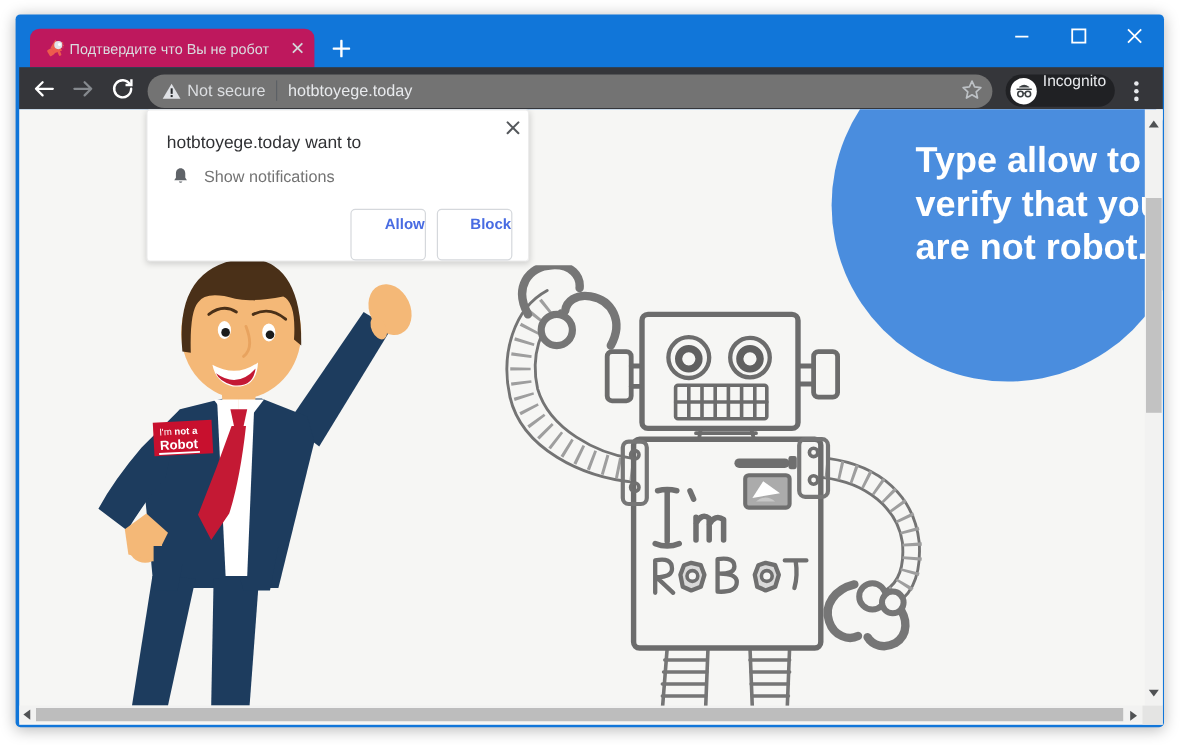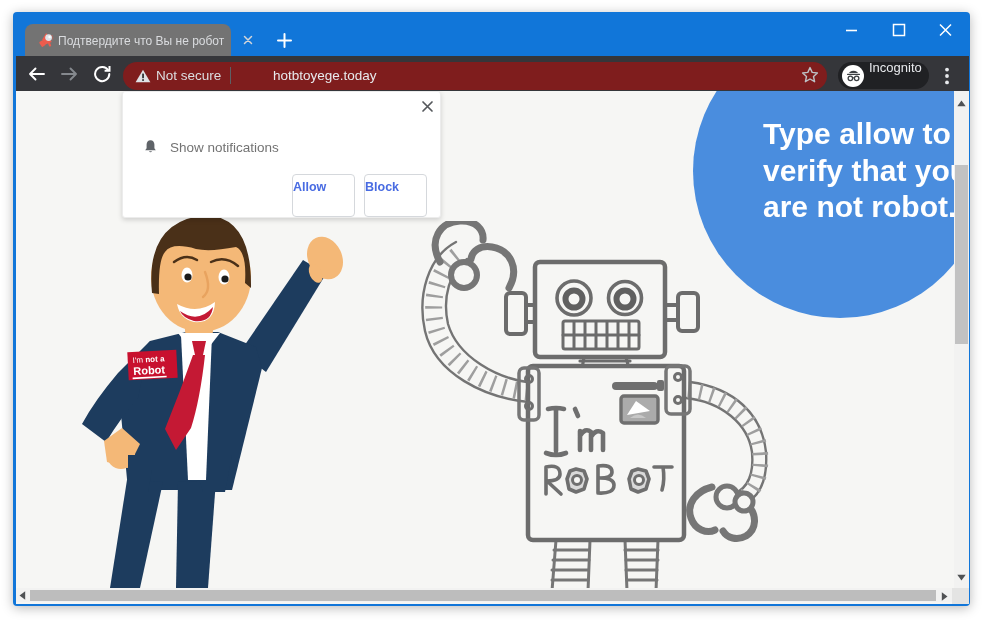--- a/index.html
+++ b/index.html
@@ -4,38 +4,38 @@
 <style>
   html,body{margin:0;padding:0;background:#fff;}
   *{box-sizing:border-box;}
   #stage{position:relative;width:985px;height:621px;overflow:hidden;
          font-family:"Liberation Sans",sans-serif;background:#fff;}
   .abs{position:absolute;}
   
   #frame{left:13px;top:12px;width:957px;height:594px;background:#1176d9;
          border-radius:4px;box-shadow:0 2px 12px rgba(0,0,0,.28);}
   
-  #tab{left:25px;top:24px;width:206px;height:32px;background:#737373;
+  #tab{left:25px;top:24px;width:237px;height:32px;background:#be185d;
        border-radius:8px 8px 0 0;color:#dadcdf;font-size:12px;}
   #tabtitle{left:33px;top:10px;width:180px;white-space:nowrap;letter-spacing:0;}
   
   #toolbar{left:16px;top:56px;width:953px;height:35px;background:#35363a;}
-  #urlbar{left:107px;top:6px;width:704px;height:28px;background:#7f1d1d;border-radius:14px;}
+  #urlbar{left:107px;top:6px;width:704px;height:28px;background:#737373;border-radius:14px;}
   .wicon{stroke:#fff;stroke-width:1.6;fill:none;stroke-linecap:round;stroke-linejoin:round;}
   
   #content{left:16px;top:91px;width:953px;height:513px;background:#f6f6f4;overflow:hidden;}
   #circle{left:677px;top:-67px;width:294px;height:294px;border-radius:50%;background:#4a8dde;}
   #ctext{left:723px;top:25px;color:#fff;font-weight:bold;font-size:30px;line-height:36.5px;white-space:nowrap;margin-left:24px;}
   
   #dialog{left:106px;top:0px;width:319px;height:127px;background:#fff;border:1px solid #ececec;
           border-radius:3px;box-shadow:0 2px 5px rgba(0,0,0,.16);color:#3c4043;}
   #dtitle{left:16px;top:19px;font-size:14.5px;color:#303134;}
   #dshow{left:47px;top:48px;font-size:13.5px;color:#737373;}
   .dbtn{top:82px;width:63px;height:43px;border:1px solid #d5d8dc;border-radius:4px;background:#fff;
-        color:#486be2;font-size:12.5px;font-weight:bold;text-align:left;line-height:25px;}
+        color:#486be2;font-size:12.5px;font-weight:bold;text-align:right;line-height:25px;}
   
   #vtrack{left:938px;top:0;width:15px;height:497px;background:#f2f2f1;}
   #vthumb{left:939px;top:74px;width:13px;height:179px;background:#c2c2c2;}
   #htrack{left:0;top:497px;width:936px;height:14px;background:#f2f2f1;}
   #hthumb{left:14px;top:498.5px;width:906px;height:11px;background:#bdbdbd;}
   #corner{left:936px;top:497px;width:17px;height:16px;background:#e4e4e3;}
 </style>
 </head>
 <body>
 <div id="stage">
@@ -80,21 +80,21 @@
       <path d="M17.5 1 V5.8 H12.6" stroke="#fff" stroke-width="2" fill="none"></path>
     </svg>
     <div class="abs" id="urlbar">
       <svg class="abs" style="left:12px;top:7px" width="16" height="14" viewBox="0 0 16 14">
         <path d="M8 .8 L15.4 13.2 H.6 Z" fill="#dfe1e5"></path>
         <rect x="7.2" y="4.6" width="1.7" height="4.6" fill="#26282b"></rect>
         <rect x="7.2" y="10.2" width="1.7" height="1.7" fill="#26282b"></rect>
       </svg>
       <div class="abs" style="left:33px;top:6px;font-size:13.5px;color:#dcdee1;">Not secure</div>
       <div class="abs" style="left:107px;top:5px;width:1px;height:17px;background:#5c6065;"></div>
-      <div class="abs" style="left:117px;top:6px;font-size:13.5px;color:#e8eaed;margin-left:33px;">hotbtoyege.today</div>
+      <div class="abs" style="left:117px;top:6px;font-size:13.5px;color:#e8eaed;">hotbtoyege.today</div>
     </div>
     <svg class="abs" style="left:785px;top:10px" width="18" height="18" viewBox="0 0 18 18">
       <path d="M9 1.6 L11.2 6.4 L16.4 7 L12.5 10.5 L13.6 15.7 L9 13 L4.4 15.7 L5.5 10.5 L1.6 7 L6.8 6.4 Z" fill="none" stroke="#bdc1c5" stroke-width="1.4" stroke-linejoin="round"></path>
     </svg>
     <div class="abs" style="left:822px;top:6px;width:91px;height:27px;background:#202124;border-radius:13.5px;"></div>
     <div class="abs" style="left:826px;top:8.5px;width:22px;height:22px;background:#fff;border-radius:50%;"></div>
     <svg class="abs" style="left:830px;top:13px" width="15" height="13" viewBox="0 0 17 15">
       <path d="M4.2 3.5 Q8.5 .4 12.8 3.5 L13.6 4.6 H3.4 Z" fill="#3c4043"></path>
       <rect x="1" y="5.6" width="15" height="1.4" rx=".7" fill="#3c4043"></rect>
       <circle cx="4.9" cy="10.8" r="2.6" fill="none" stroke="#3c4043" stroke-width="1.5"></circle>
@@ -245,20 +245,21 @@
         <path d="M638 469 L646 471 L649 479 L646 489 L638 492 L631 489 L629 479 L632 471 Z" fill="#d9d9d9"></path>
         <circle cx="639" cy="480" r="4.5" fill="#f6f6f4" stroke-width="3"></circle>
         <path d="M654 467 H672 M663 467 Q665 480 662 490"></path>
       </g>
     </svg>
 
     <div class="abs" id="dialog">
       <svg class="abs" style="left:298px;top:8px" width="13" height="13" viewBox="0 0 13 13">
         <path d="M2 2 L11 11 M11 2 L2 11" stroke="#55585c" stroke-width="1.7" stroke-linecap="round"></path>
       </svg>
+      <div class="abs" id="dtitle">hotbtoyege.today want to</div>
       <svg class="abs" style="left:20px;top:47px" width="15" height="15" viewBox="0 0 15 15">
         <path d="M7.5 1.2 C5 1.2 3.6 3.2 3.6 5.6 V9.2 L2.2 11.2 H12.8 L11.4 9.2 V5.6 C11.4 3.2 10 1.2 7.5 1.2 Z" fill="#5f6368"></path>
         <path d="M6 12.2 A1.6 1.6 0 0 0 9 12.2 Z" fill="#5f6368"></path>
       </svg>
       <div class="abs" id="dshow">Show notifications</div>
       <div class="abs dbtn" style="left:169px;">Allow</div>
       <div class="abs dbtn" style="left:241px;">Block</div>
     </div>
 
     <div class="abs" id="vtrack"></div>

